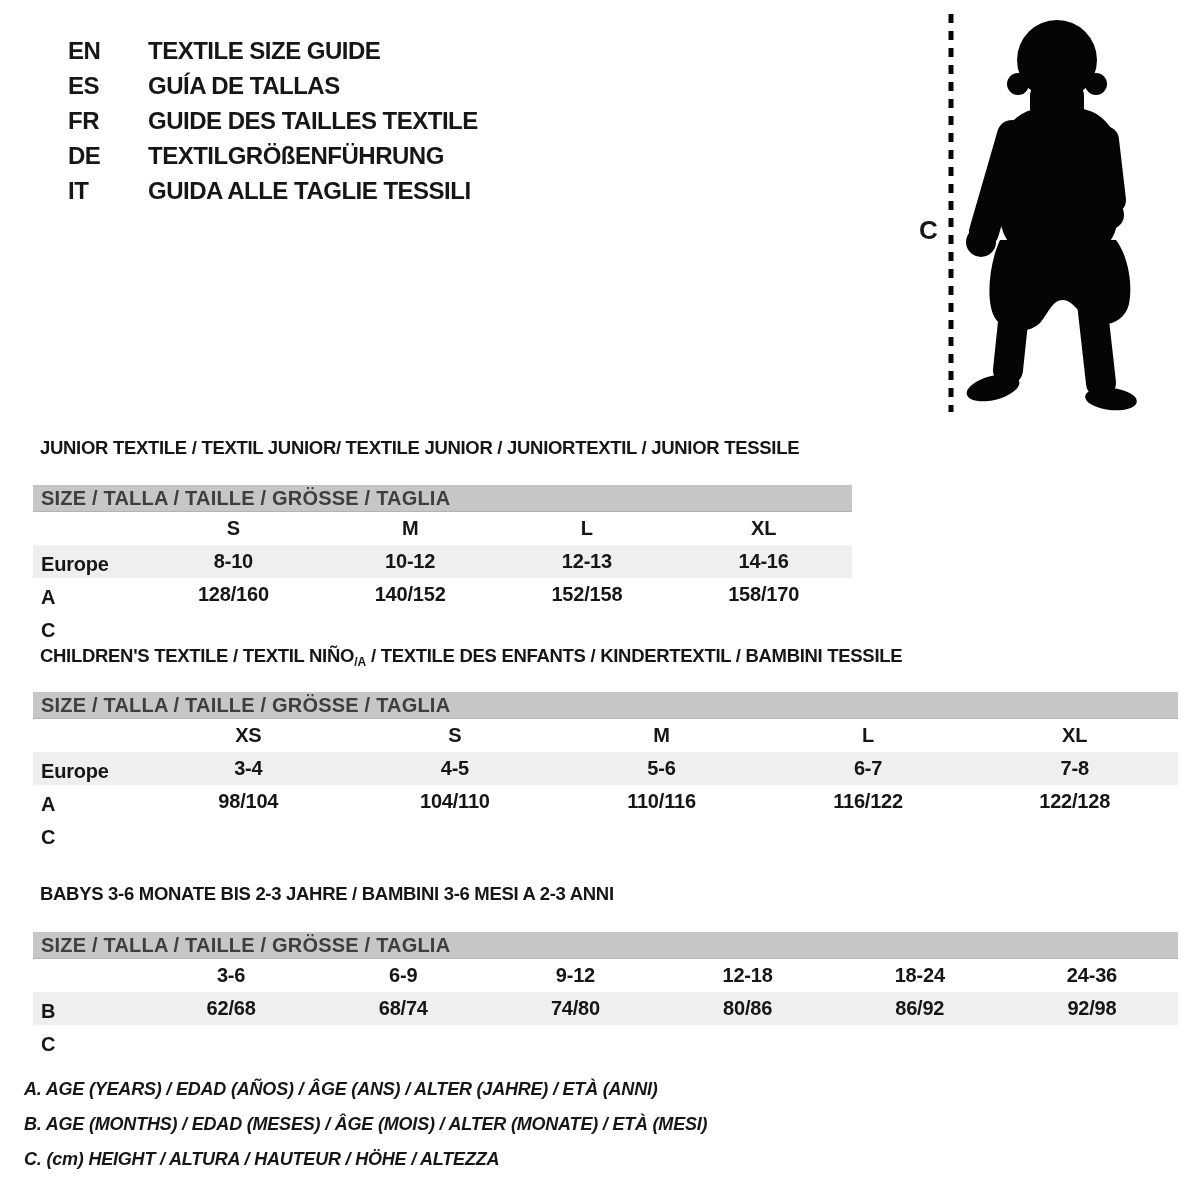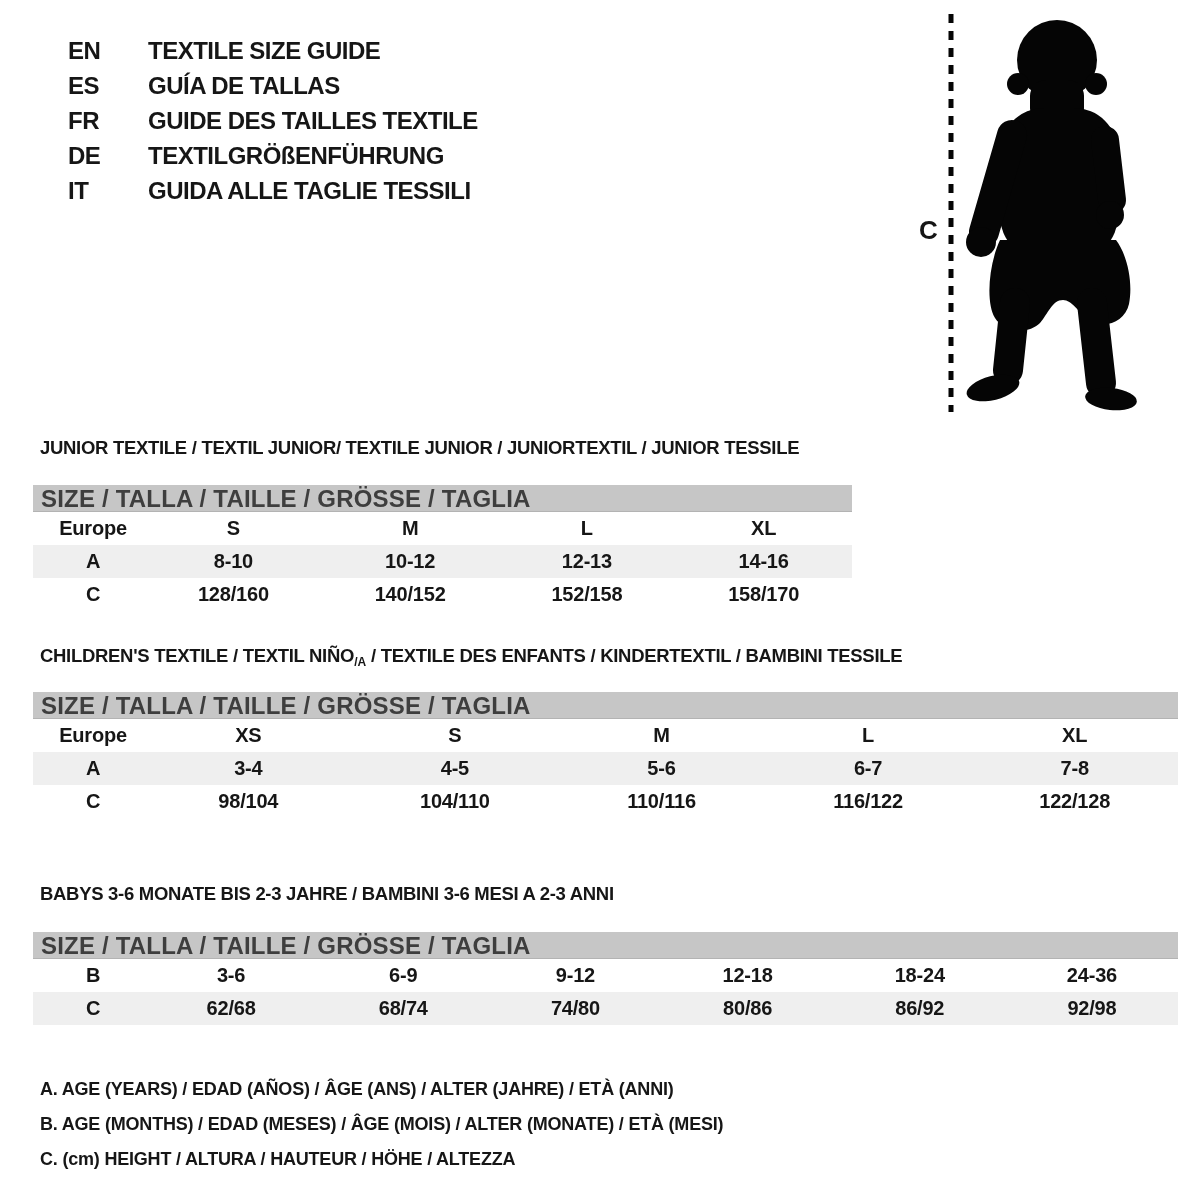--- a/index.html
+++ b/index.html
@@ -31,30 +31,30 @@
   .c-label{position:absolute;left:919px;top:215px;font-size:26px;letter-spacing:-0.5px;}
   
   .section-title{position:absolute;left:40px;font-size:18.5px;letter-spacing:-0.3px;white-space:nowrap;}
   .section-title .sub{font-size:12px;vertical-align:-4px;letter-spacing:0;}
   
   .table{position:absolute;}
   .size-bar{
     height:27px;line-height:27px;
     background:var(--size-bar-bg);
     color:var(--size-bar-text);
-    font-size:24px;letter-spacing:0.2px;
+    font-size:20px;letter-spacing:0.2px;
     padding-left:8px;box-sizing:border-box;
     border-bottom:1px solid #b3b3b3;
   }
   .trow{display:flex;height:33px;line-height:33px;font-size:20px;}
   .trow.shaded{background:var(--shaded-row-bg);}
   .cell{flex:1;text-align:center;letter-spacing:-0.2px;white-space:nowrap;}
-  .cell.label{flex:none;width:112px;text-align:center;padding-left:8px;box-sizing:border-box;}
-  
-  .legend{position:absolute;left:40px;top:1072px;}
+  .cell.label{flex:none;width:112px;text-align:left;padding-left:8px;box-sizing:border-box;margin-top:36px;}
+  
+  .legend{position:absolute;left:24px;top:1072px;font-style:italic;}
   .legend-line{font-size:18px;line-height:35px;letter-spacing:-0.2px;white-space:nowrap;}
 </style>
 </head>
 <body>
 
 <div class="canvas">
 
   <div class="lang-block">
     <div class="lang-row">
       <span class="lang-code">EN</span>

